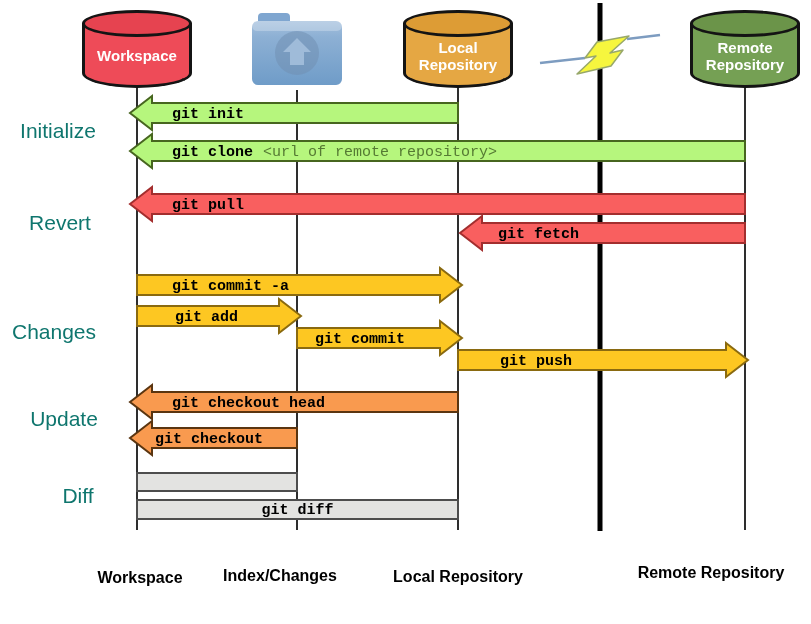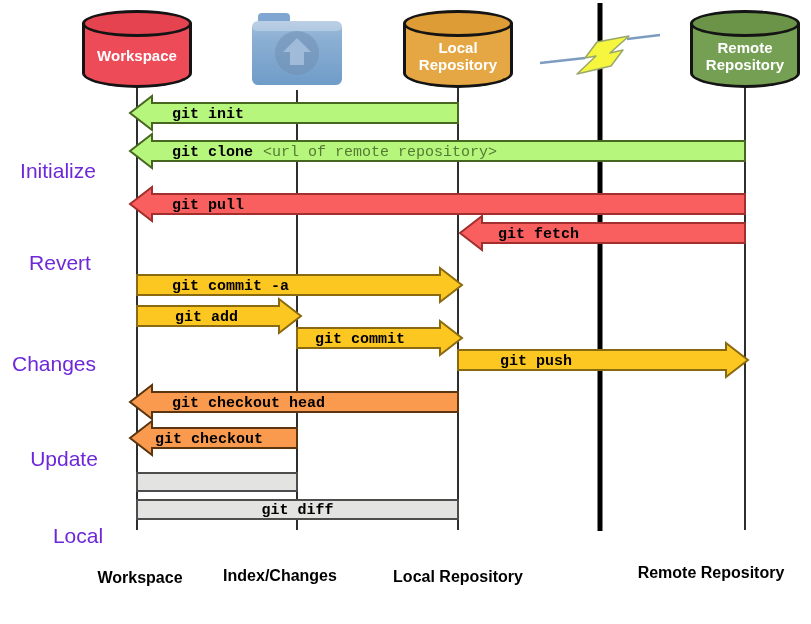--- a/index.html
+++ b/index.html
@@ -10,22 +10,22 @@
   .cylinder{width:110px;height:78px;top:10px;}
   .cyl-top{position:absolute;left:0;right:0;top:0;height:27px;border-radius:50%;
            border:3px solid #141414;box-sizing:border-box;z-index:2;}
   .cyl-body{position:absolute;left:0;right:0;top:13px;bottom:0;border:3px solid #141414;border-top:none;
             border-radius:0 0 55px 55px / 0 0 15px 15px;box-sizing:border-box;z-index:1;}
   .cyl-label{position:absolute;left:0;right:0;top:13px;bottom:0;z-index:3;display:flex;
              align-items:center;justify-content:center;text-align:center;
              color:#fff;font-weight:bold;font-size:15px;line-height:17px;padding:0 8px;}
   .folder{width:96px;height:84px;top:6px;}
   .bolt{width:122px;height:48px;top:28px;z-index:4;}
-  .row-label{position:absolute;transform:translate(-50%,-50%);font-size:21px;color:#6d28d9;
-             white-space:nowrap;margin-top:40px;}
+  .row-label{position:absolute;transform:translate(-50%,-50%);font-size:21px;color:#0f766e;
+             white-space:nowrap;}
   .col-label{position:absolute;transform:translate(-50%,-50%);font-size:16px;font-weight:bold;
              color:#000;white-space:nowrap;}
   svg text{font-family:"Liberation Mono",monospace;}
 </style>
 </head>
 <body>
 
 <div class="stage">
   <svg id="layer" width="811" height="624">
       <line x1="137" y1="86" x2="137" y2="530" stroke="#2e2e2e" stroke-width="2"></line>
@@ -97,23 +97,23 @@
 
   <div class="node cylinder" id="node-remote" style="left: 690px;">
     <div class="cyl-body" style="background: rgb(117, 160, 84);"></div>
     <div class="cyl-top" style="background: rgb(107, 148, 73);"></div>
     <div class="cyl-label">Remote Repository</div>
   </div>
 
   <div id="row-labels">
       <div class="row-label" style="left: 58px; top: 131px;">Initialize</div>
       <div class="row-label" style="left: 60px; top: 223px;">Revert</div>
-      <div class="row-label" style="left: 54px; top: 324px;">Changes</div>
+      <div class="row-label" style="left: 54px; top: 332px;">Changes</div>
       <div class="row-label" style="left: 64px; top: 419px;">Update</div>
-      <div class="row-label" style="left: 78px; top: 496px;">Local</div>
+      <div class="row-label" style="left: 78px; top: 496px;">Diff</div>
     </div>
   <div id="bottom-labels">
       <div class="col-label" style="left: 140px; top: 578px;">Workspace</div>
       <div class="col-label" style="left: 280px; top: 576px;">Index/Changes</div>
       <div class="col-label" style="left: 458px; top: 577px;">Local Repository</div>
       <div class="col-label" style="left: 711px; top: 573px;">Remote Repository</div>
     </div>
 </div>
 
 </body></html>

